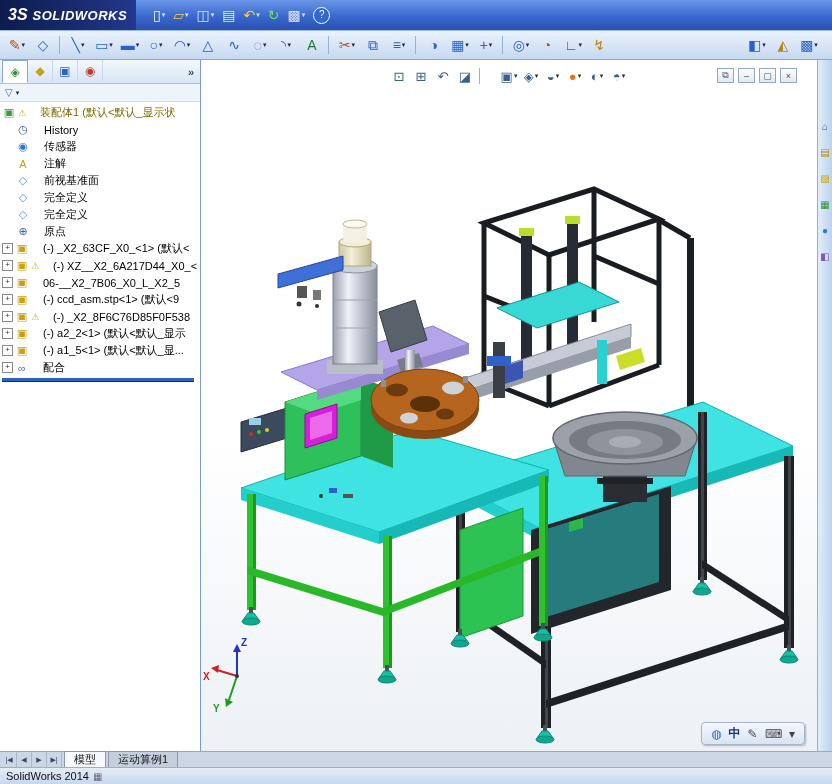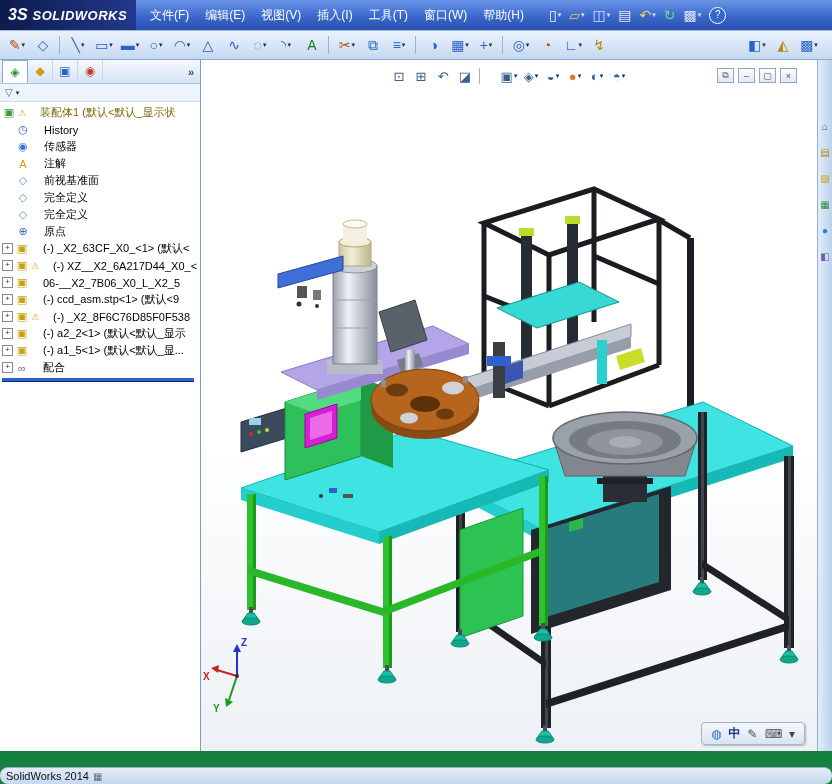--- a/index.html
+++ b/index.html
@@ -1,17 +1,17 @@
 <!DOCTYPE html>
 <html><head>
 <meta charset="utf-8">
 <style>
   html,body{margin:0;padding:0;}
   body{width:832px;height:784px;overflow:hidden;font-family:"Liberation Sans","DejaVu Sans",sans-serif;}
-  .app{position:relative;width:832px;height:784px;background:#15803d;overflow:hidden;font-size:12px;}
+  .app{position:relative;width:832px;height:784px;background:#000000;overflow:hidden;font-size:12px;}
 
   
   .titlebar{position:absolute;left:0;top:0;width:832px;height:30px;display:flex;align-items:center;
     background:linear-gradient(180deg,#6a96e8 0%,#3a68cc 55%,#2a50b0 100%);}
   .logo{width:136px;height:30px;display:flex;align-items:center;padding-left:8px;box-sizing:border-box;
     background:linear-gradient(90deg,#0d1b4d,#22388c);color:#fff;font-style:italic;font-weight:bold;}
   .logo-mark{font-size:16px;margin-right:5px;}
   .logo-text{font-size:13px;letter-spacing:.5px;}
   .menubar{display:flex;align-items:center;margin-left:6px;}
   .menu-item{color:#fff;padding:0 8px;height:22px;line-height:22px;cursor:default;}
@@ -69,52 +69,36 @@
   .tp-icon{font-size:10px;line-height:1;}
 
   
   .tabsrow{position:absolute;left:0;top:751px;width:832px;height:16px;box-sizing:border-box;background:#ccd6e4;
     border-top:1px solid #98a8c0;display:flex;align-items:flex-end;font-size:11px;padding-left:2px;}
   .tnav{width:14px;height:15px;display:inline-flex;align-items:center;justify-content:center;font-size:7px;color:#34486a;border-right:1px solid #aab8cc;}
   .tab{height:15px;line-height:15px;padding:0 9px;border:1px solid #8898b0;border-bottom:none;margin-left:2px;color:#111;}
 
   
   .statusbar{position:absolute;left:0;top:767px;width:832px;height:17px;box-sizing:border-box;display:flex;align-items:center;
-    background:linear-gradient(180deg,#e4edf8,#c6d8ee);border-top:1px solid #98b0d0;font-size:11px;color:#111;border-radius:8px;}
+    background:linear-gradient(180deg,#e4edf8,#c6d8ee);border-top:1px solid #98b0d0;font-size:11px;color:#111;}
   .sb-left{padding-left:6px;}
   .sb-right{margin-left:auto;display:flex;align-items:center;height:100%;}
   .sb-seg{display:flex;align-items:center;height:100%;padding:0 10px;border-left:1px solid #a0b4cc;}
   .sb-grip{padding:0 4px;color:#667;font-size:10px;}
 </style>
 </head>
 <body>
 
 <div class="app" data-name="solidworks-window">
 
   <div class="titlebar" data-name="titlebar">
     <div class="logo" data-name="solidworks-logo">
       <span class="logo-mark" data-name="dassault-3s-logo-icon">3S</span>
       <span class="logo-text" data-name="app-title">SOLIDWORKS</span>
     </div>
-    <div class="menubar" data-name="menubar">
-
-        <span class="menu-item" data-name="menu-file">文件(F)</span>
-
-        <span class="menu-item" data-name="menu-edit">编辑(E)</span>
-
-        <span class="menu-item" data-name="menu-view">视图(V)</span>
-
-        <span class="menu-item" data-name="menu-insert">插入(I)</span>
-
-        <span class="menu-item" data-name="menu-tools">工具(T)</span>
-
-        <span class="menu-item" data-name="menu-window">窗口(W)</span>
-
-        <span class="menu-item" data-name="menu-help">帮助(H)</span>
-      </div>
     <div class="tb-tools" data-name="standard-toolbar">
 
         <span class="tbtn" data-name="new-button">
           <span class="g" data-name="toolbar-icon" style="color: rgb(244, 248, 255);">▯</span>
           <span class="caret" data-name="dropdown-caret-icon">▾</span>
         </span>
 
         <span class="tbtn" data-name="open-button">
           <span class="g" data-name="toolbar-icon" style="color: rgb(242, 200, 75);">▱</span>
           <span class="caret" data-name="dropdown-caret-icon">▾</span>
@@ -699,19 +683,37 @@
 
       <span class="tp-icon" data-name="file-explorer-tab-icon" style="color: rgb(202, 162, 26);">▨</span>
 
       <span class="tp-icon" data-name="view-palette-tab-icon" style="color: rgb(42, 138, 42);">▦</span>
 
       <span class="tp-icon" data-name="appearances-tab-icon" style="color: rgb(42, 122, 216);">●</span>
 
       <span class="tp-icon" data-name="custom-properties-tab-icon" style="color: rgb(122, 90, 168);">◧</span>
     </div>
 
+  <div class="tabsrow" data-name="document-tabs-row">
+    <span style="display:flex;height:100%;" data-name="tab-scroll-nav">
+
+        <span class="tnav" data-name="scroll-first-button">|◀</span>
+
+        <span class="tnav" data-name="scroll-prev-button">◀</span>
+
+        <span class="tnav" data-name="scroll-next-button">▶</span>
+
+        <span class="tnav" data-name="scroll-last-button">▶|</span>
+      </span>
+    <span style="display:flex;" data-name="tab-list">
+
+        <span class="tab" data-name="model-tab" style="background: rgb(246, 248, 251);">模型</span>
+
+        <span class="tab" data-name="motion-study-tab" style="background: rgb(196, 206, 221);">运动算例1</span>
+      </span>
+  </div>
 
   <div class="statusbar" data-name="status-bar">
     <span class="sb-left" data-name="status-app-version">SolidWorks 2014</span>
     <span class="sb-grip" data-name="statusbar-grip-icon">▦</span>
   </div>
 
 </div>
 
 </body></html>

